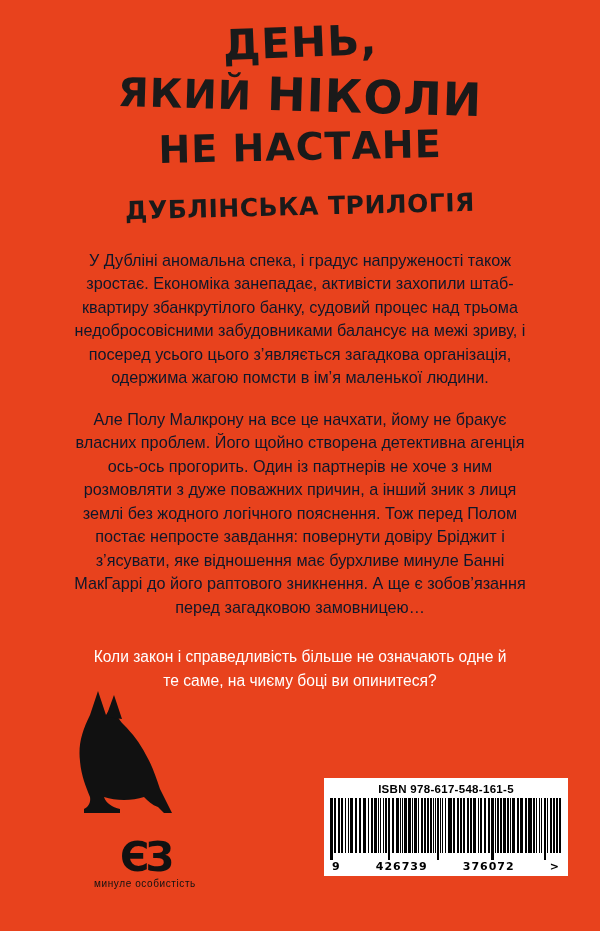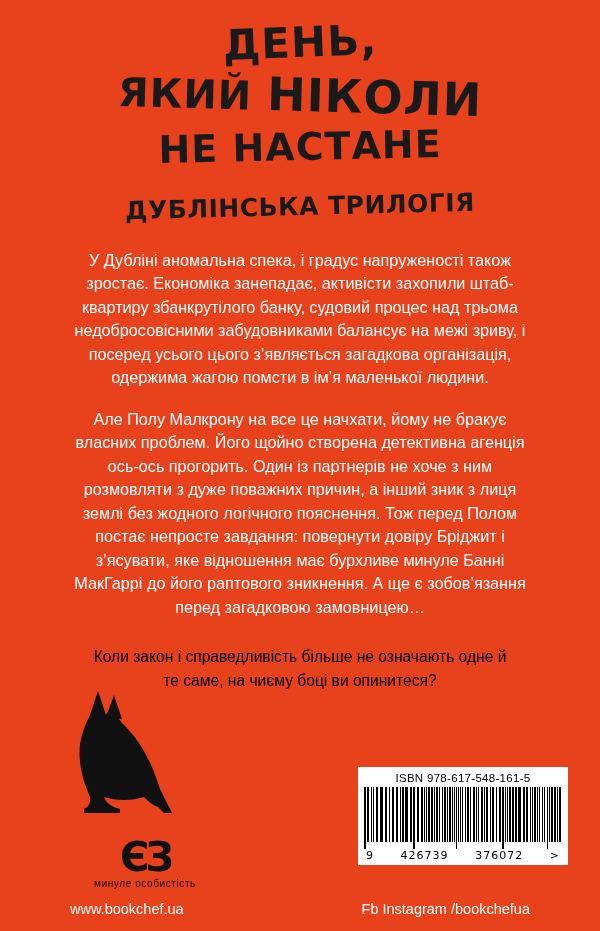--- a/index.html
+++ b/index.html
@@ -56,35 +56,35 @@
     color: #1a1a1a;
     transform: rotate(-1.4deg);
     letter-spacing: 0.5px;
   }
 
   
   .blurb {
     margin: 28px auto 0 auto;
     width: 470px;
     text-align: center;
-    color: #ffffff;
+    color: #0f172a;
     font-size: 16.2px;
     line-height: 1.45;
   }
   .blurb p {
     margin: 0 0 18px 0;
   }
   .blurb p.last {
     margin-bottom: 0;
   }
   .tagline {
     margin: 26px auto 0 auto;
     width: 420px;
     text-align: center;
-    color: #000000;
+    color: #ffffff;
     font-size: 15.6px;
     line-height: 1.5;
   }
 
   
   .bottom {
     position: absolute;
     left: 0;
     right: 0;
     bottom: 0;
@@ -124,25 +124,26 @@
     font-size: 10px;
     color: #111;
     letter-spacing: 0.6px;
     margin-top: 1px;
   }
 
   
   .barcode-box {
     position: absolute;
     right: 32px;
-    bottom: 66px;
-    width: 210px;
+    bottom: 55px;
+    width: 244px;
     background: #ffffff;
     padding: 5px 6px 3px 6px;
     box-sizing: border-box;
+    font-weight: bold;
   }
   .isbn {
     text-align: center;
     font-size: 11.5px;
     color: #000;
     letter-spacing: 0.3px;
     margin-bottom: 3px;
   }
   .bars {
     height: 62px;
@@ -299,19 +300,15 @@
           <i style="width: 3px; margin-right: 1px; height: 88%;"></i>
         </div>
       <div class="bar-digits">
         <span>9</span>
         <span>426739</span>
         <span>376072</span>
         <span>&gt;</span>
       </div>
     </div>
 
-    <div class="footer">
-      <span>www.bookchef.ua</span>
-      <span>Fb Instagram /bookchefua</span>
-    </div>
 
   </div>
 </div>
 
 </body></html>

